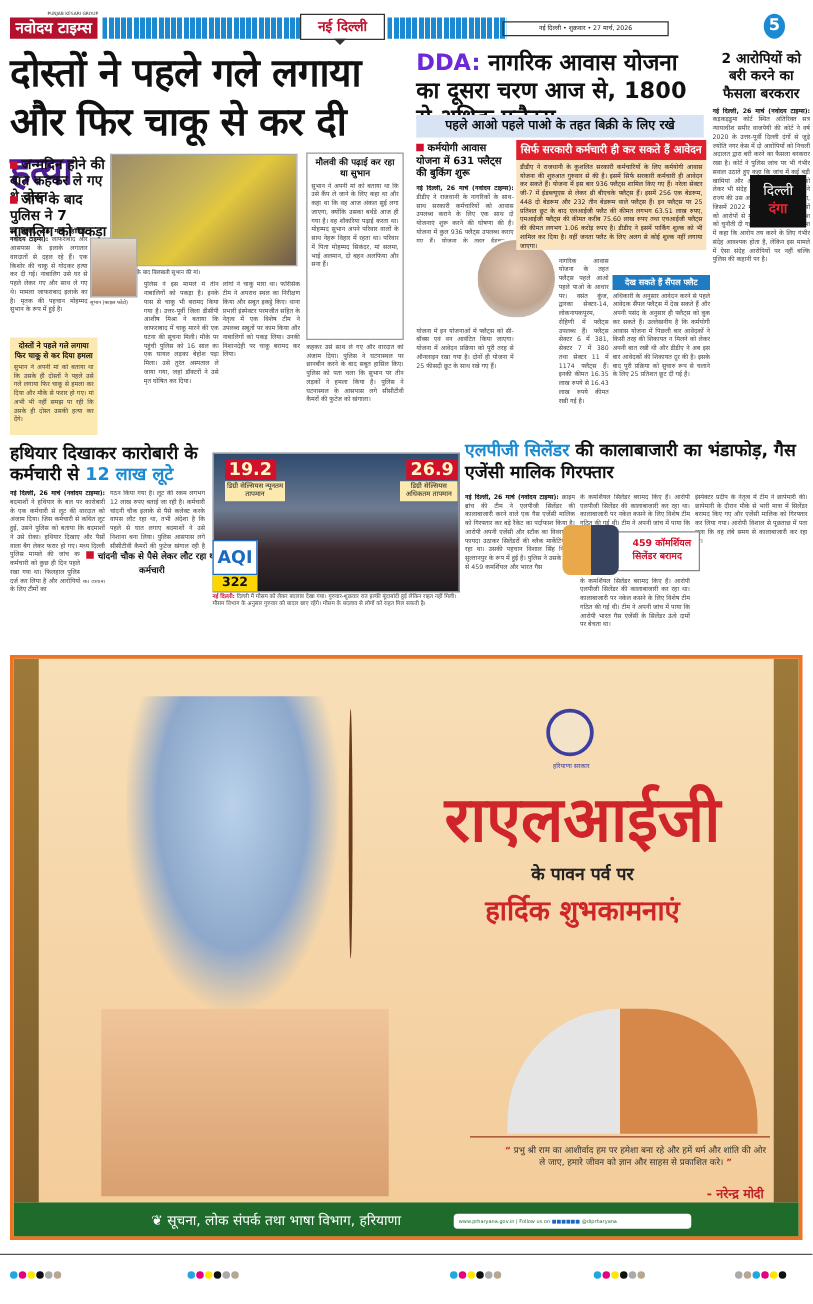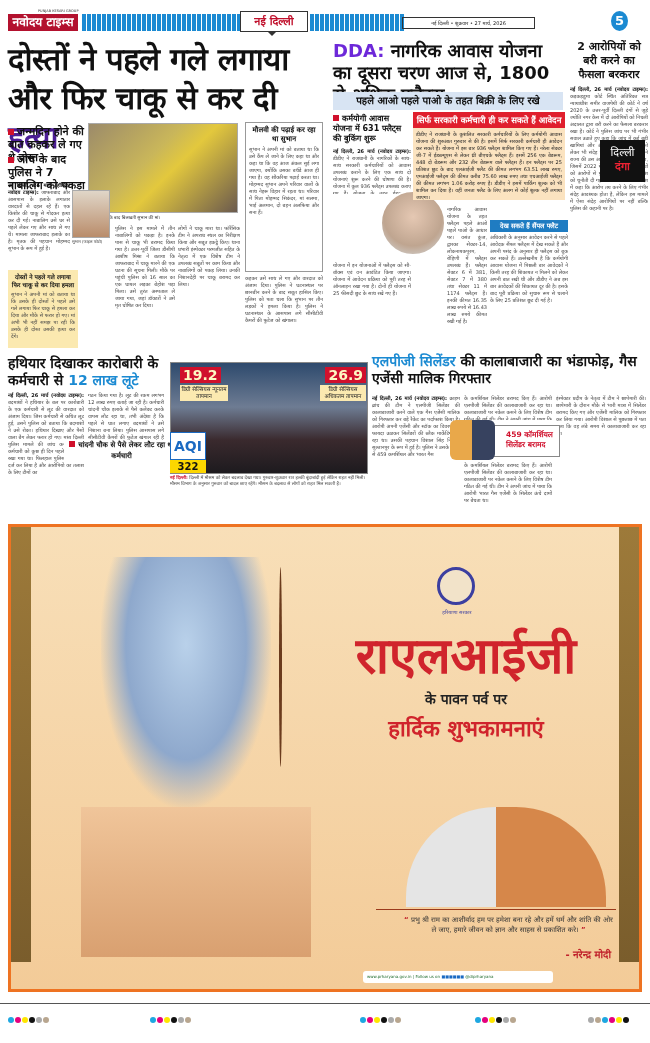--- a/index.html
+++ b/index.html
@@ -210,20 +210,23 @@
     <div id="shubh" class="abs">हार्दिक शुभकामनाएं</div>
     <div id="pawan" class="abs">के पावन पर्व पर</div>
     <div id="leaders" class="abs"></div>
     <div class="abs" style="left:365px;top:382px;width:240px;height:1px;background:#9b3a1c"></div>
     <div id="quote" class="abs">
       <span style="color:#c0222b;font-weight:bold">“</span>
       <span>प्रभु श्री राम का आशीर्वाद हम पर हमेशा बना रहे और हमें धर्म और शांति की ओर ले जाए, हमारे जीवन को ज्ञान और साहस से प्रकाशित करे।</span>
       <span style="color:#c0222b;font-weight:bold">”</span>
     </div>
     <div id="quote-by" class="abs">- नरेन्द्र मोदी</div>
+    <div id="ad-footer" class="abs">
+      <span>❦ </span><span>सूचना, लोक संपर्क तथा भाषा विभाग, हरियाणा</span>
+    </div>
     <div id="ad-links" class="abs">
       <span>www.prharyana.gov.in</span> |
       <span>Follow us on</span>
       <span style="color:#1b6ac2">■■■■■■</span>
       <span>@diprharyana</span>
     </div>
   </div>
 </div>
 
 <div id="regbar" class="abs"></div>

